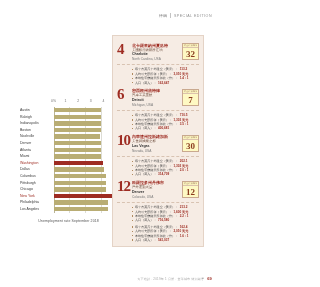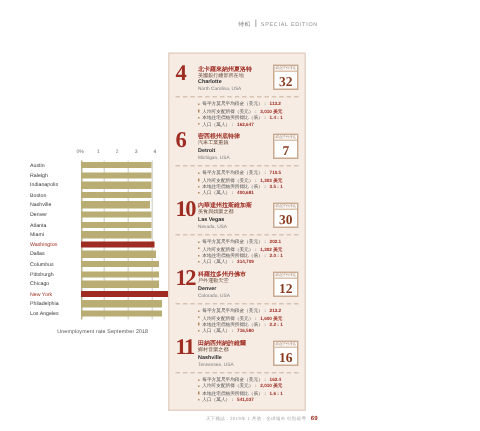--- a/index.html
+++ b/index.html
@@ -104,21 +104,21 @@
   .en-title{
     font-size:3.6px; font-weight:bold; color:#2f2f2f;
     line-height:4.4px; margin-top:.5px;
   }
   .en-sub{
     font-size:3.2px; color:#7a7a7a; line-height:4px;
   }
 
   .badge{
     flex:none; width:17px; height:17px; margin-top:.5px;
-    border:.5px solid #c9a98f; background:#ffffff;
+    border:.5px solid #c9a98f; background:#fef9c3;
     display:flex; flex-direction:column; align-items:center;
     justify-content:flex-start; box-sizing:border-box;
   }
   .badge .blabel{
     font-size:2.4px; color:#a07a5e; line-height:3.4px;
     border-bottom:.4px solid #dcc3ad; width:100%;
     text-align:center; letter-spacing:-.1px;
   }
   .badge .bnum{
     font-family:"Liberation Serif", serif;
@@ -431,33 +431,20 @@
           <span class="v">2.2 : 1</span>
         </div>
         <div class="stat">
           <span class="dot"></span>
           <span class="k">人口（萬人）：</span>
           <span class="v">716,580</span>
         </div>
       </div>
     </div>
     <div>
-      <div class="entry">
-        <div class="rank">11</div>
-        <div class="etext">
-          <div class="cn-title">田納西州納許維爾</div>
-          <div class="cn-sub">鄉村音樂之都</div>
-          <div class="en-title">Nashville</div>
-          <div class="en-sub">Tennessee, USA</div>
-        </div>
-        <div class="badge">
-          <div class="blabel">綜合評分排名</div>
-          <div class="bnum">16</div>
-        </div>
-      </div>
       <div class="stats">
         <div class="stat">
           <span class="dot"></span>
           <span class="k">每平方英尺平均租金（美元）：</span>
           <span class="v">162.4</span>
         </div>
         <div class="stat">
           <span class="dot"></span>
           <span class="k">人均可支配所得（美元）：</span>
           <span class="v">2,010 美元</span>

